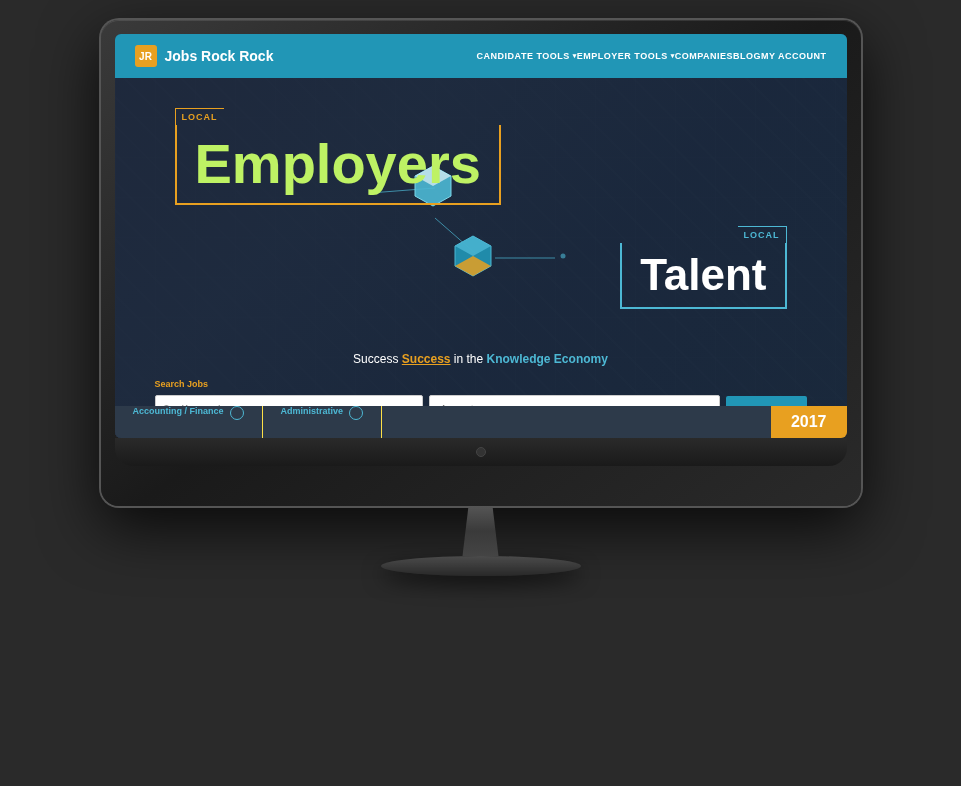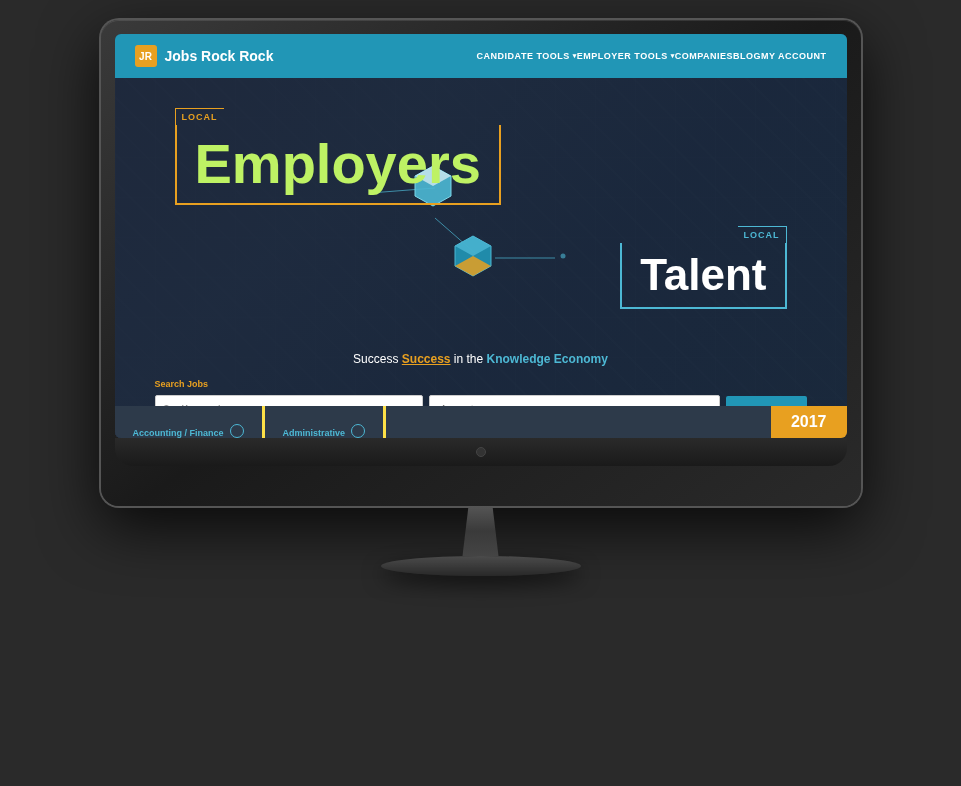--- a/index.html
+++ b/index.html
@@ -380,25 +380,25 @@
       background: #2d3a4a;
       display: flex;
       align-items: center;
       padding: 0;
       height: 32px;
       z-index: 3;
     }
 
     .cat-item {
       display: flex;
-      align-items: flex-end;
+      align-items: flex-start;
       gap: 6px;
       padding: 0 18px;
       height: 100%;
-      border-right: 3px solid #fde047;
+      border-right: 1px solid #fde047;
     }
 
     .cat-link {
       font-size: 9px;
       color: #4db8d4;
       font-weight: 600;
     }
 
     .cat-count {
       width: 14px;

